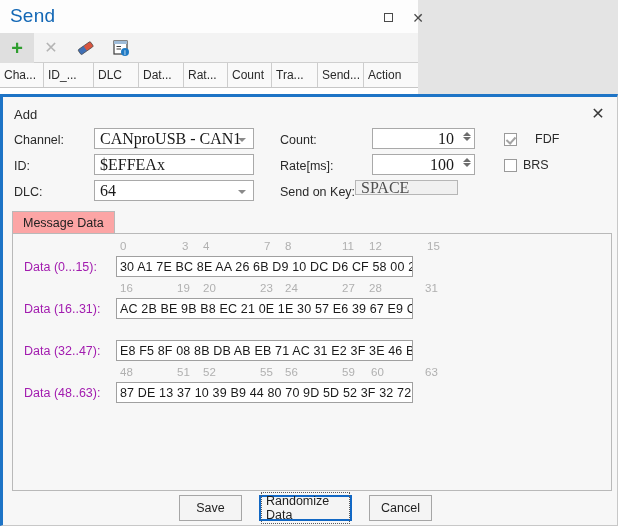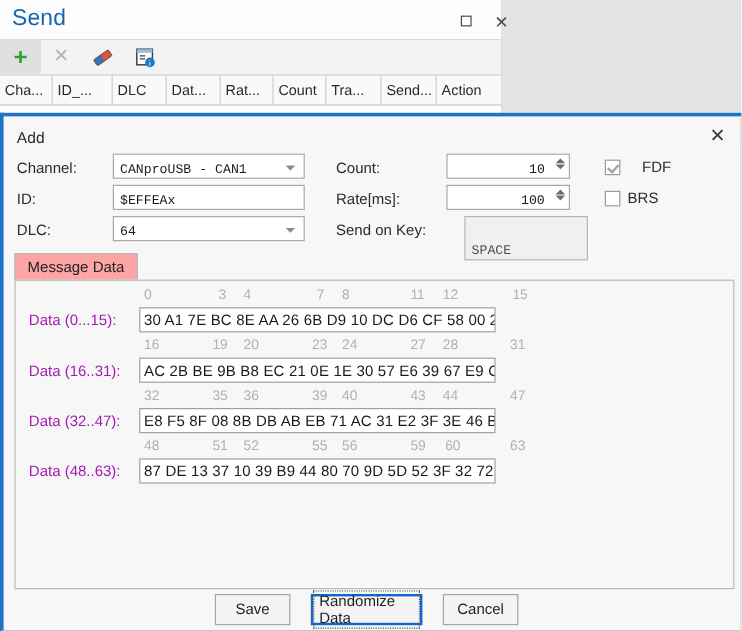--- a/index.html
+++ b/index.html
@@ -16,21 +16,21 @@
 
   #root { position: relative; width: 618px; height: 526px; }
 
   
   .send-window {
     position: absolute; left: 0; top: 0; width: 618px; height: 120px;
     background: #e4e4e4;
   }
   .send-window-inner {
     position: absolute; left: 0; top: 0; width: 418px; height: 120px;
-    background: #3b82f6;
+    background: #701a75;
     border-right: 1px solid #bdbdbd;
   }
   .send-titlebar {
     position: absolute; left: 0; top: 0; width: 418px; height: 33px;
     background: #fdfdfd;
   }
   .send-title {
     position: absolute; left: 10px; top: 5px;
     font-size: 19px; color: #1267b5; letter-spacing: .2px;
   }
@@ -92,24 +92,24 @@
     position: absolute; left: 585px; top: 7px;
     width: 20px; height: 20px; text-align: center; line-height: 20px;
     font-size: 16px; color: #3a3a3a;
   }
 
   
   .lbl { position: absolute; font-size: 12.5px; color: #2a2a2a; }
   .field {
     position: absolute;
     background: #ffffff; border: 1px solid #a9a9a9;
-    font-family: Liberation Mono, monospace;
-    font-size: 11px; color: #1a1a1a;
+    font-family: Liberation Serif, serif;
+    font-size: 16px; color: #1a1a1a;
     padding: 0 5px;
-    display: flex; align-items: flex-end;
+    display: flex; align-items: center;
   }
   .combo::after {
     content: ""; position: absolute; right: 7px; top: 50%;
     margin-top: -1px;
     border-left: 4px solid transparent; border-right: 4px solid transparent;
     border-top: 4px solid #8a8a8a;
   }
   .field.num { justify-content: flex-end; padding-right: 20px; }
   .spin {
     position: absolute; right: 3px; top: 50%; margin-top: -8px;
@@ -266,21 +266,21 @@
     <div class="lbl" style="left:277px; top:62px;">Rate[ms]:</div>
     <div class="field num" style="left:369px; top:57px; width:103px; height:21px;">
       <span>100</span>
       <span class="spin">
           <i class="up"></i>
           <i class="dn"></i>
         </span>
     </div>
 
     <div class="lbl" style="left:277px; top:88px;">Send on Key:</div>
-    <div class="field readonly" style="left:384px; top:83px; width:103px; height:37px;">
+    <div class="field readonly" style="left:352px; top:83px; width:103px; height:15px;">
       <span>SPACE</span>
     </div>
 
     <div class="cbrow" style="left:501px; top:35px;gap:12px;">
       <span class="cbox checked"></span>
       <span class="cblabel">FDF</span>
     </div>
     <div class="cbrow" style="left:501px; top:61px;">
       <span class="cbox"></span>
       <span class="cblabel">BRS</span>
@@ -311,30 +311,20 @@
         <span style="left:83px">20</span>
         <span style="left:140px">23</span>
         <span style="left:165px">24</span>
         <span style="left:222px">27</span>
         <span style="left:249px">28</span>
         <span style="left:305px">31</span>
       </div>
       <div class="datalabel" style="left:11px; top:68px;">Data (16..31):</div>
       <div class="databox" style="top:64px;">AC 2B BE 9B B8 EC 21 0E 1E 30 57 E6 39 67 E9 C5</div>
 
-      <div class="ruler" style="left:107px; top:90px; width:320px;">
-        <span style="left:0px">32</span>
-        <span style="left:57px">35</span>
-        <span style="left:83px">36</span>
-        <span style="left:140px">39</span>
-        <span style="left:165px">40</span>
-        <span style="left:222px">43</span>
-        <span style="left:249px">44</span>
-        <span style="left:305px">47</span>
-      </div>
       <div class="datalabel" style="left:11px; top:110px;">Data (32..47):</div>
       <div class="databox" style="top:106px;">E8 F5 8F 08 8B DB AB EB 71 AC 31 E2 3F 3E 46 B7</div>
 
       <div class="ruler" style="left:107px; top:132px; width:320px;">
         <span style="left:0px">48</span>
         <span style="left:57px">51</span>
         <span style="left:83px">52</span>
         <span style="left:140px">55</span>
         <span style="left:165px">56</span>
         <span style="left:222px">59</span>

